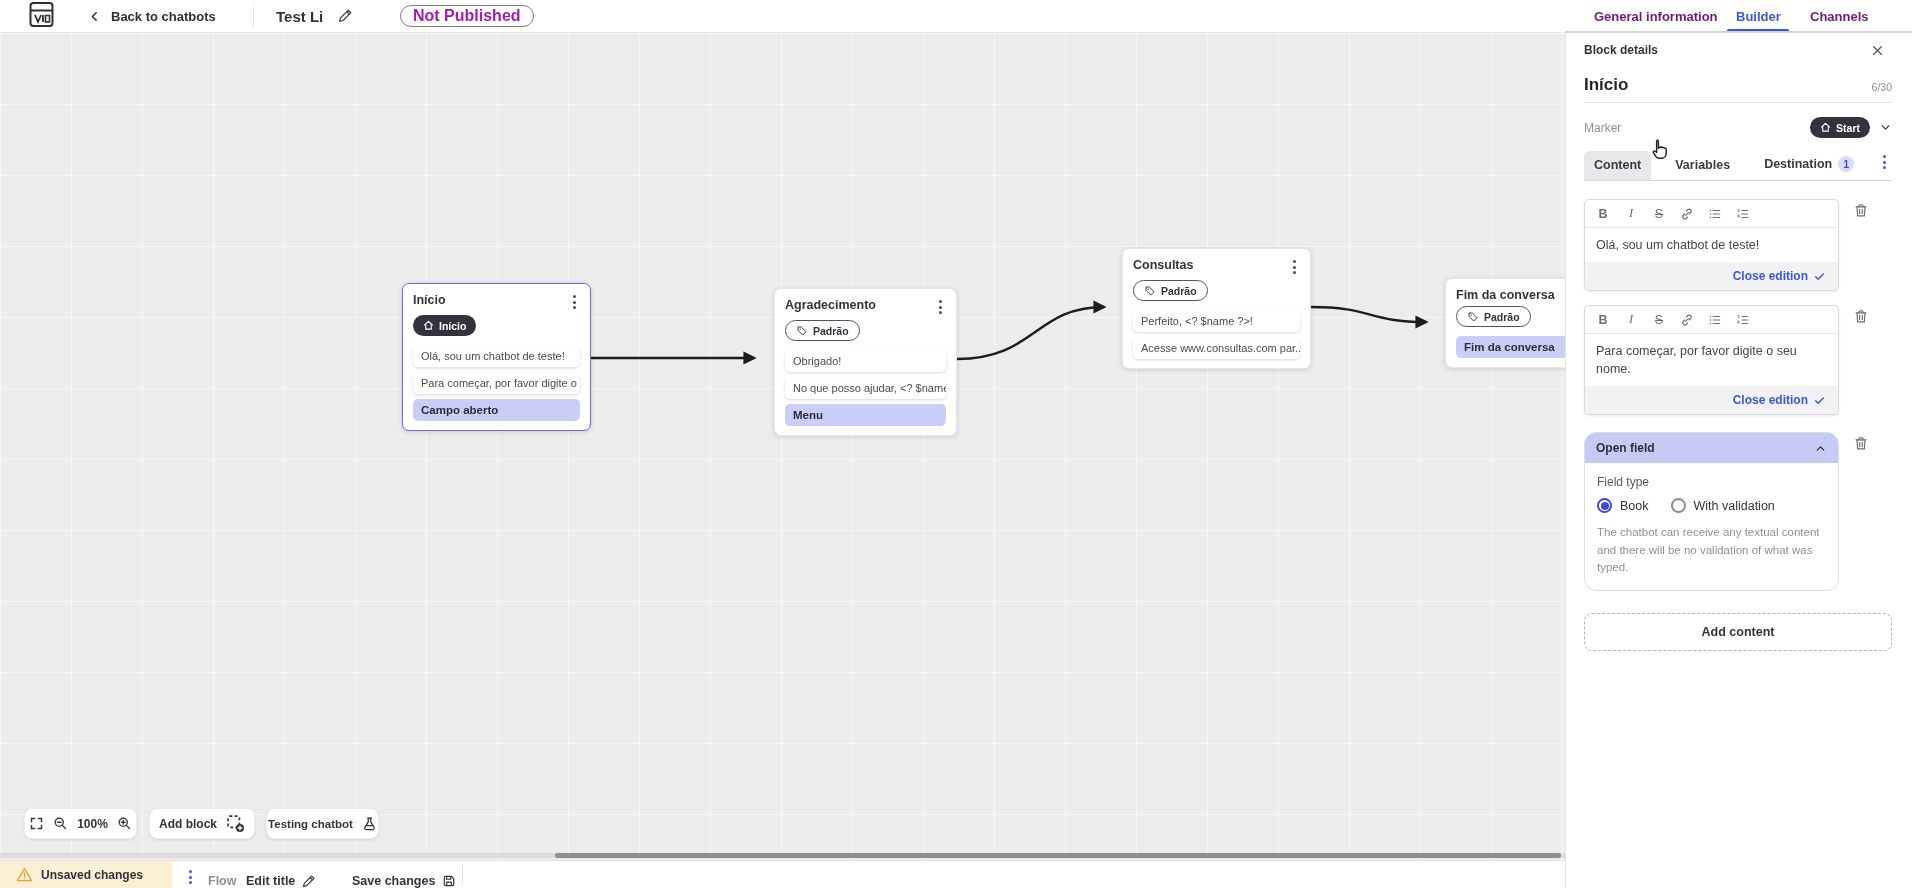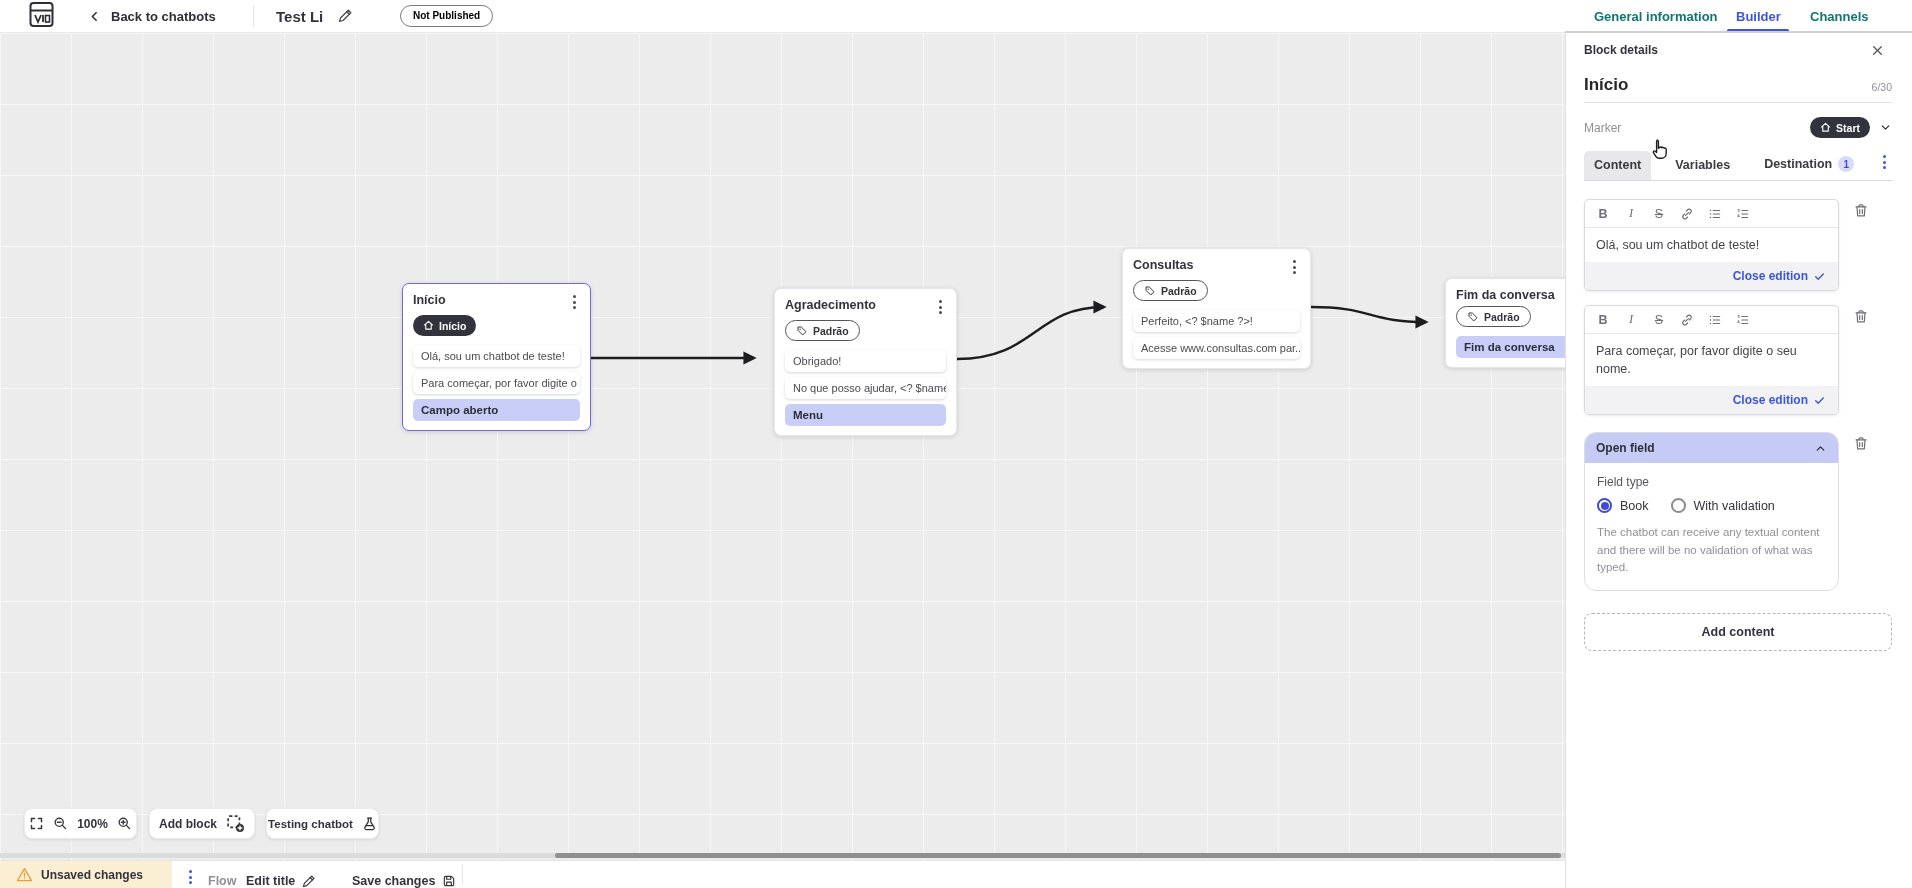--- a/index.html
+++ b/index.html
@@ -8,22 +8,22 @@
   .screen { position:relative; width:1912px; height:888px; overflow:hidden; background:#fff; }
 
   
   .topbar { position:absolute; left:0; top:0; width:1912px; height:33px; background:#fff; border-bottom:1px solid #e8e8ea; z-index:30; }
   .logo { position:absolute; left:28px; top:2px; }
   .back-btn { position:absolute; left:88px; top:0; height:33px; display:flex; align-items:center; gap:10px; cursor:pointer; }
   .back-label { font-size:13px; font-weight:700; color:#2e2e38; }
   .tb-divider { position:absolute; left:253px; top:6px; width:1px; height:21px; background:#e3e3e7; }
   .flow-title { position:absolute; left:276px; top:0; height:33px; line-height:33px; font-size:15px; font-weight:600; color:#33333d; }
   .tb-pencil { position:absolute; left:338px; top:8px; cursor:pointer; }
-  .pub-badge { position:absolute; left:400px; top:5px; height:22px; line-height:20px; padding:0 12px; border:1px solid #7d7d86; border-radius:12px; font-size:10px; font-weight:600; color:#000000; background:#fff; }
-  .tb-tab { position:absolute; top:0; height:33px; line-height:33px; font-size:13px; font-weight:600; color:#0f766e; cursor:pointer; }
+  .pub-badge { position:absolute; left:400px; top:5px; height:22px; line-height:20px; padding:0 12px; border:1px solid #7d7d86; border-radius:12px; font-size:16px; font-weight:600; color:#a21caf; background:#fff; }
+  .tb-tab { position:absolute; top:0; height:33px; line-height:33px; font-size:13px; font-weight:600; color:#701a75; cursor:pointer; }
   .tb-tab.active { color:#3d56d8; }
   .tb-tab-underline { position:absolute; left:1727px; bottom:0; width:62px; height:3px; background:#3d56d8; border-radius:2px; }
   .panel-top-line { position:absolute; left:1565px; right:0; bottom:-1px; height:2px; background:#cfcfd4; }
 
   
   .canvas { position:absolute; left:0; top:33px; width:1565px; height:827px; overflow:hidden;
     background-color:#ececec;
     background-image:linear-gradient(#f6f6f6 1.5px, transparent 1.5px),linear-gradient(90deg,#f6f6f6 1.5px, transparent 1.5px);
     background-size:71px 71px; }
   .wires { position:absolute; left:0; top:0; z-index:1; }

